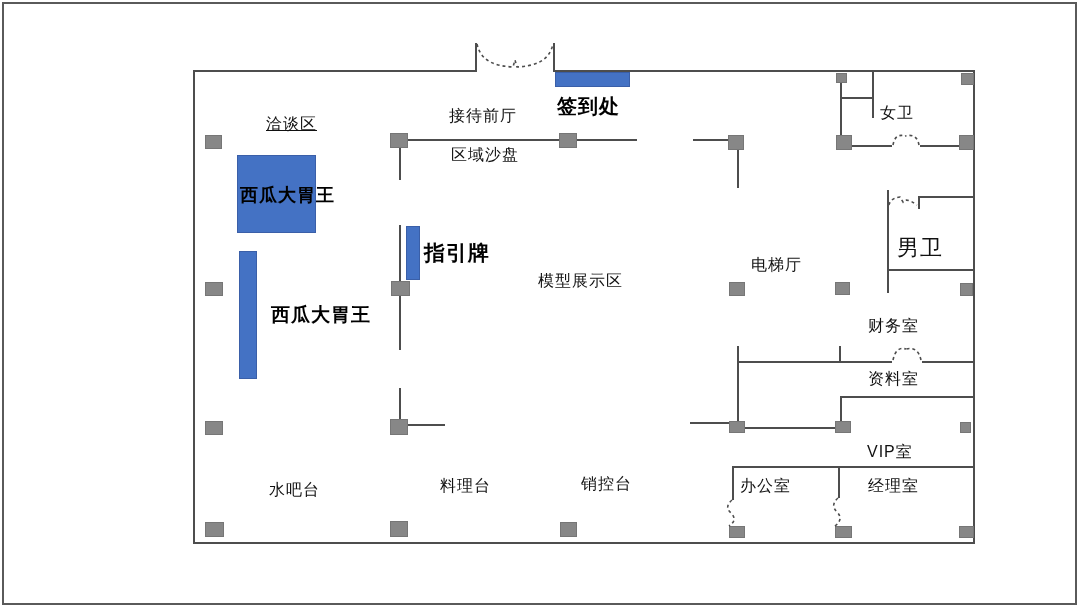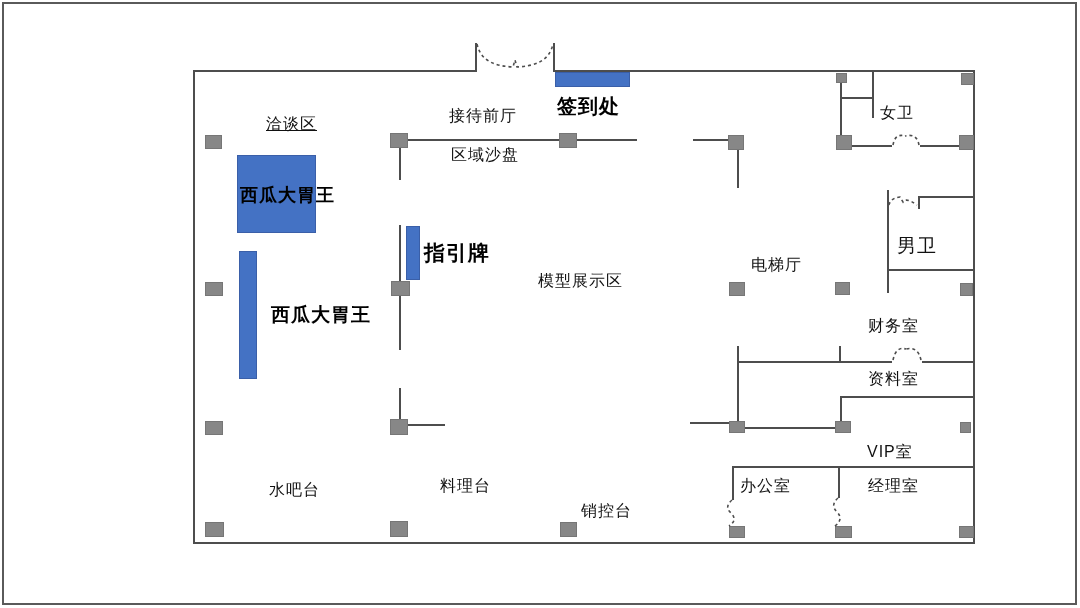--- a/index.html
+++ b/index.html
@@ -110,29 +110,29 @@
   <div class="lbl-bold" style="left:240px;top:183px;font-size:18px;">西瓜大胃王</div>
   <div class="lbl-bold" style="left:271px;top:302px;font-size:19px;">西瓜大胃王</div>
   <div class="lbl-bold" style="left:424px;top:239px;font-size:21px;">指引牌</div>
 
   <div class="lbl" style="left:266px;top:114px;text-decoration:underline;">洽谈区</div>
   <div class="lbl" style="left:449px;top:106px;">接待前厅</div>
   <div class="lbl" style="left:451px;top:145px;">区域沙盘</div>
   <div class="lbl" style="left:538px;top:271px;">模型展示区</div>
   <div class="lbl" style="left:751px;top:255px;">电梯厅</div>
   <div class="lbl" style="left:880px;top:103px;">女卫</div>
-  <div class="lbl" style="left:897px;top:233px;font-size:19px;">男卫</div>
+  <div class="lbl" style="left:897px;top:233px;font-size:22px;">男卫</div>
   <div class="lbl" style="left:868px;top:316px;">财务室</div>
   <div class="lbl" style="left:868px;top:369px;">资料室</div>
   <div class="lbl" style="left:867px;top:407px;margin-top:35px;">VIP室</div>
   <div class="lbl" style="left:740px;top:476px;">办公室</div>
   <div class="lbl" style="left:868px;top:476px;">经理室</div>
   <div class="lbl" style="left:269px;top:480px;">水吧台</div>
   <div class="lbl" style="left:440px;top:476px;">料理台</div>
-  <div class="lbl" style="left:581px;top:474px;margin-top:27px;">销控台</div>
+  <div class="lbl" style="left:581px;top:474px;">销控台</div>
 
   <svg class="overlay" width="1080" height="608" viewBox="0 0 1080 608">
     <g fill="none" stroke="#4d4d4d" stroke-width="1.6" stroke-dasharray="3,3">
 
       <path d="M477,44 C481,62 496,66 513,67 L515,60 L517,67 C534,66 549,62 553,44"></path>
 
       <path d="M893,145 Q895,133 905,136 M919,145 Q917,133 905,136"></path>
 
       <path d="M888,211 Q888,198 900,197 L903,202 Q906,197 917,205"></path>
 

